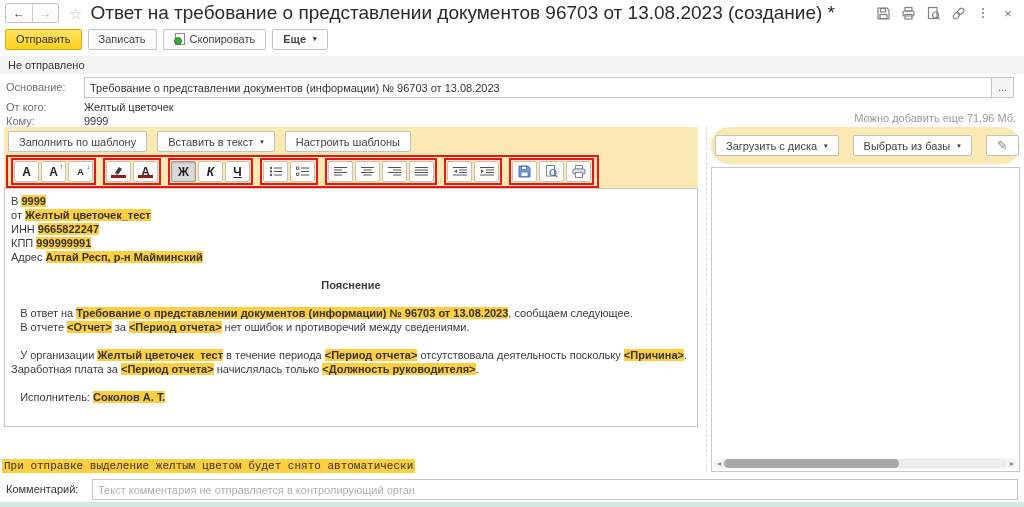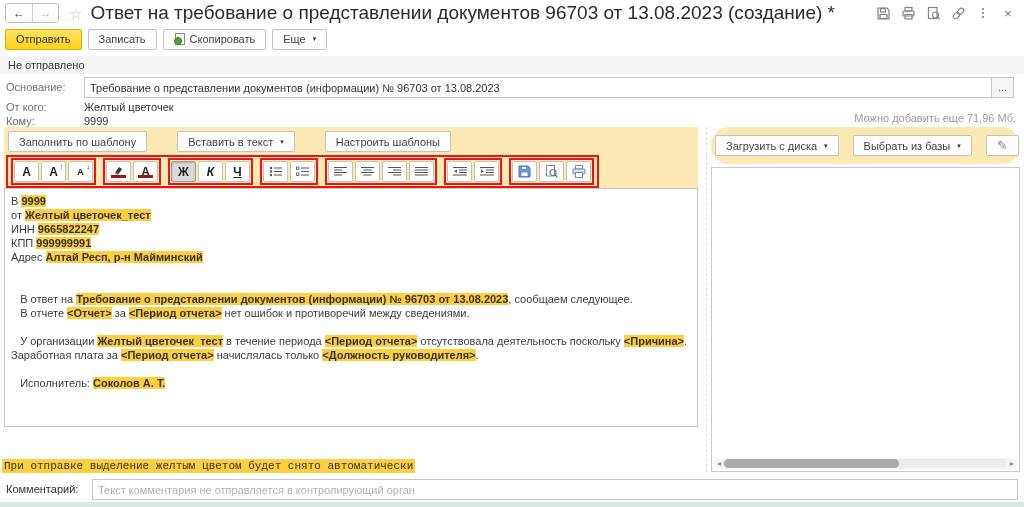--- a/index.html
+++ b/index.html
@@ -24,39 +24,39 @@
   .cmdbar{position:absolute;top:27px;left:0;right:0;height:24px;display:flex;align-items:center;}
   .btn{display:inline-flex;align-items:center;gap:5px;height:21px;padding:0 10px;
     background:#fdfdfd;border:1px solid #c2c2c2;border-radius:2px;font-size:11px;color:#444;
     font-family:"Liberation Sans",sans-serif;cursor:pointer;white-space:nowrap;}
   .btn-send{background:linear-gradient(#ffe362,#ffd11d);border-color:#d9ad00;color:#2f2f2f;font-weight:normal;margin-left:5px;}
   .btn+.btn{margin-left:6px;}
   .dd{font-size:7px;color:#333;margin-left:2px;}
   .copy-ic{position:relative;width:11px;height:12px;}
   .copy-ic .pg{position:absolute;top:0;right:0;width:8px;height:10px;border:1px solid #8a8a8a;background:#fff;}
   .copy-ic .gn{position:absolute;bottom:0;left:0;width:6px;height:6px;border-radius:50%;background:#3daa35;border:1px solid #2c8426;}
-  .cmd-more{margin-left:auto;margin-right:6px;}
+  .cmd-more{margin-left:auto;margin-right:6px;font-weight:bold;}
 
   
   .statusbar{position:absolute;top:56px;left:0;right:0;height:18px;background:#f4f4f4;
     display:flex;align-items:center;padding-left:8px;color:#333;}
 
   
   .flabel{position:absolute;left:6px;color:#707070;}
   .basis-box{position:absolute;left:84px;right:10px;top:77px;height:19px;border:1px solid #c6c6c6;
     display:flex;background:#fff;}
   .basis-box input{flex:1;border:none;outline:none;font:11px "Liberation Sans",sans-serif;color:#333;padding:0 5px;background:transparent;}
   .ellipsis-btn{width:22px;border:none;border-left:1px solid #c6c6c6;background:#f5f5f5;color:#555;font-size:10px;cursor:pointer;line-height:1;}
   .plainval{position:absolute;left:84px;color:#333;}
   .quota{position:absolute;right:8px;top:112px;color:#9a9a9a;}
 
   
   .left-panel{position:absolute;left:4px;top:127px;width:694px;}
   .lp-toolbars{height:61px;background:#fbe9b4;}
-  .tmpl-row{display:flex;gap:24px;padding:4px 0 0 4px;align-items:center;}
+  .tmpl-row{display:flex;gap:4px;padding:4px 0 0 4px;align-items:center;}
   .fmt-row{margin:3px 0 0 2px;display:inline-flex;align-items:stretch;gap:7px;
     border:2px solid #ee1414;padding:1px 3px;background:transparent;}
   .fmt-group{display:flex;gap:2px;border:2px solid #ee1414;padding:1px;}
   .fbtn{width:25px;height:21px;display:flex;align-items:center;justify-content:center;
     background:#fdfdfd;border:1px solid #c2c2c2;border-radius:2px;cursor:pointer;padding:0;position:relative;}
   .fbtn.pressed{background:#d9d9d9;border-color:#9c9c9c;box-shadow:inset 0 1px 2px rgba(0,0,0,.2);}
   .glyph{font-weight:bold;font-size:12px;color:#1f1f1f;font-family:"Liberation Sans",sans-serif;}
   .glyph.it{font-style:italic;font-weight:bold;}
   .glyph.un{text-decoration:underline;}
   .sizemark{position:absolute;top:1px;right:2px;font-size:7px;color:#1f1f1f;font-weight:bold;}
@@ -322,20 +322,21 @@
         </div>
       </div>
     </div>
     <div class="editor">
         <div class="ed-line"><span>В </span><span class="hl">9999</span></div>
         <div class="ed-line"><span>от </span><span class="hl">Желтый цветочек_тест</span></div>
         <div class="ed-line"><span>ИНН </span><span class="hl">9665822247</span></div>
         <div class="ed-line"><span>КПП </span><span class="hl">999999991</span></div>
         <div class="ed-line"><span>Адрес </span><span class="hl">Алтай Респ, р-н Майминский</span></div>
         <div class="ed-line">&nbsp;</div>
+        <div class="ed-line center"><span class="bseg">Пояснение</span></div>
         <div class="ed-line">&nbsp;</div>
         <div class="ed-line"><span>   В ответ на </span><span class="hl">Требование о представлении документов (информации) № 96703 от 13.08.2023</span><span>, сообщаем следующее.</span></div>
         <div class="ed-line"><span>   В отчете </span><span class="hl">&lt;Отчет&gt;</span><span> за </span><span class="hl">&lt;Период отчета&gt;</span><span> нет ошибок и противоречий между сведениями.</span></div>
         <div class="ed-line">&nbsp;</div>
         <div class="ed-line"><span>   У организации </span><span class="hl">Желтый цветочек  тест</span><span> в течение периода </span><span class="hl">&lt;Период отчета&gt;</span><span> отсутствовала деятельность поскольку </span><span class="hl">&lt;Причина&gt;</span><span>. Заработная плата за </span><span class="hl">&lt;Период отчета&gt;</span><span> начислялась только </span><span class="hl">&lt;Должность руководителя&gt;</span><span>.</span></div>
         <div class="ed-line">&nbsp;</div>
         <div class="ed-line"><span>   Исполнитель: </span><span class="hl">Соколов А. Т.</span></div>
       </div>
   </div>
 

